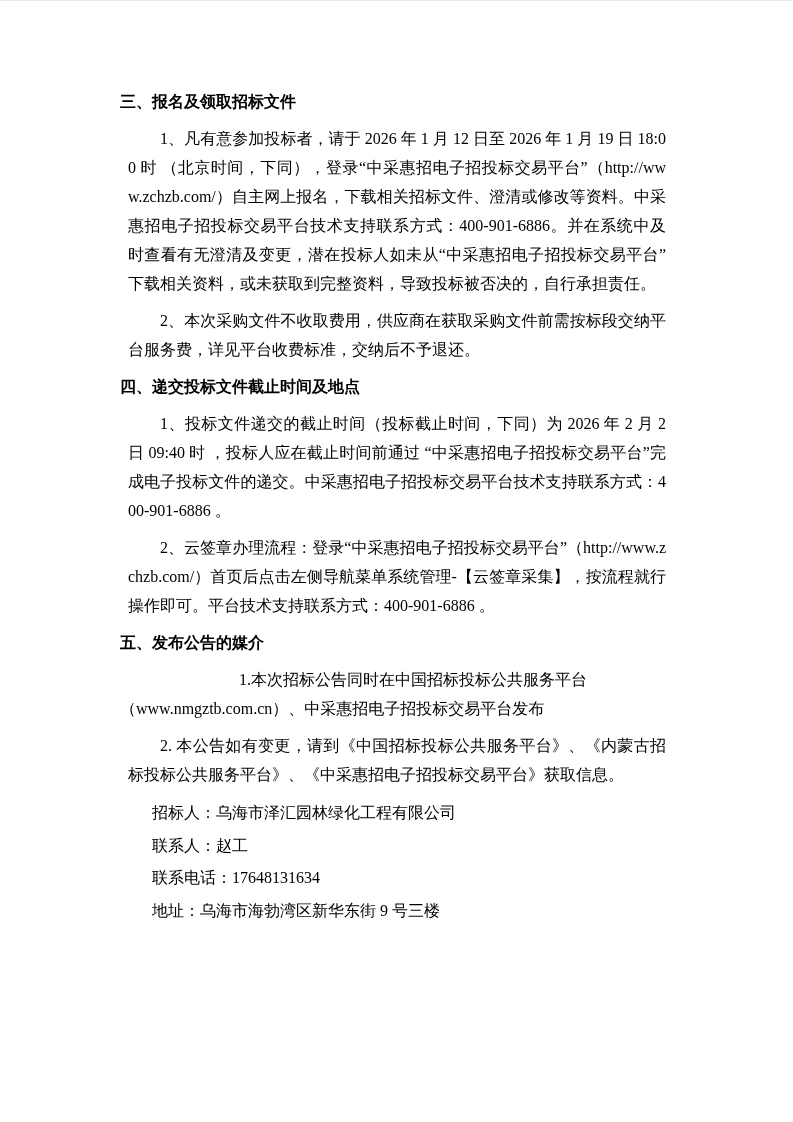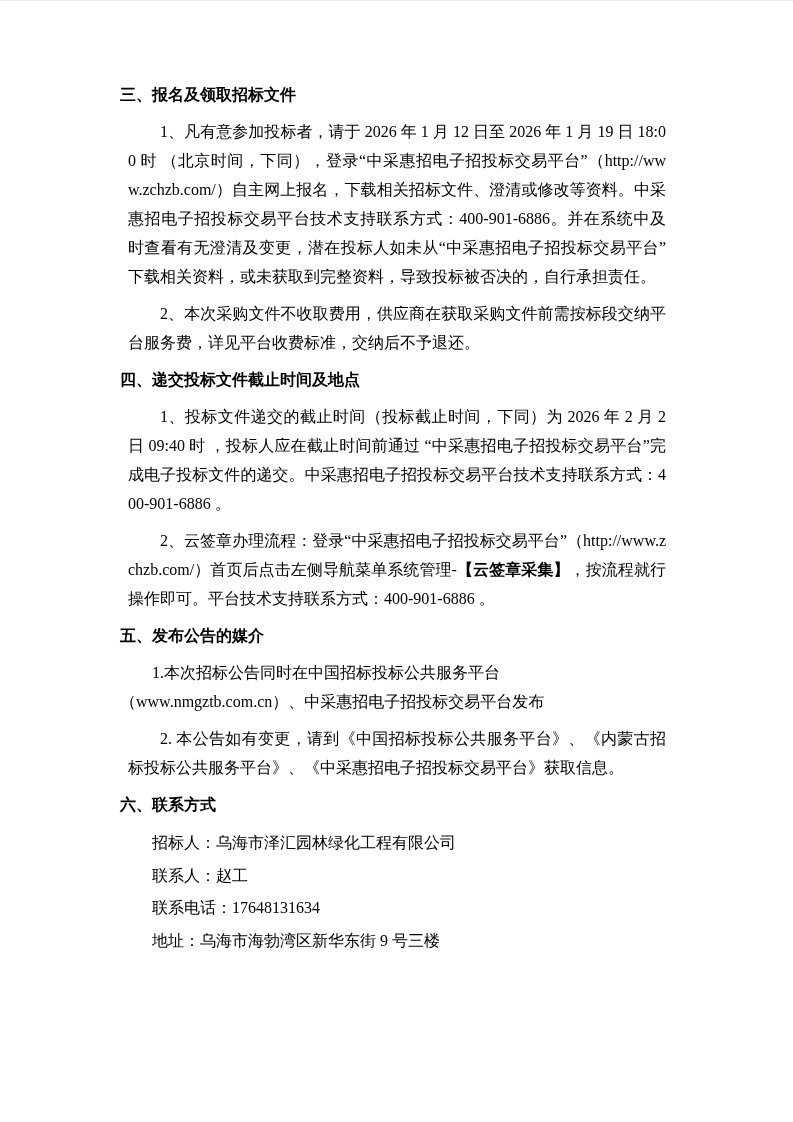--- a/index.html
+++ b/index.html
@@ -14,50 +14,51 @@
     height: 1122px;
     background: #ffffff;
     border-top: 1px solid #e9e9e9;
     overflow: hidden;
     font-family: "Liberation Serif", "DejaVu Serif", serif;
     color: #000000;
   }
   .content {
     position: absolute;
     left: 120px;
-    top: 79px;
+    top: 86px;
     width: 554px;
   }
   .sec-heading {
     font-size: 16px;
     font-weight: 700;
     line-height: 29px;
     margin: 0 0 8px 0;
     text-align: left;
   }
   .para {
     font-size: 16px;
     line-height: 29px;
     margin: 8px;
     text-indent: 2em;
     text-align: justify;
     text-justify: inter-ideograph;
     word-break: break-all;
   }
   .para .bold-frag {
-    font-weight: 700;
+    font-weight: 400;
   }
   .line-block {
     font-size: 16px;
     line-height: 29px;
     margin: 0;
     text-align: left;
   }
   .line-block.indent {
     text-indent: 2em;
+    text-align: center;
   }
   .contact-line {
     font-size: 16px;
     line-height: 32.5px;
     margin: 0;
     text-indent: 2em;
     text-align: left;
   }
 </style>
 </head>
@@ -72,20 +73,19 @@
 
     <h2 class="sec-heading">四、递交投标文件截止时间及地点</h2>
     <p class="para">1、投标文件递交的截止时间（投标截止时间，下同）为 2026 年 2 月 2 日 09:40 时 ，投标人应在截止时间前通过 “中采惠招电子招投标交易平台”完成电子投标文件的递交。中采惠招电子招投标交易平台技术支持联系方式：400-901-6886 。</p>
     <p class="para"><span>2、云签章办理流程：登录“中采惠招电子招投标交易平台”（http://www.zchzb.com/）首页后点击左侧导航菜单系统管理-</span><span class="bold-frag">【云签章采集】</span><span>，按流程就行操作即可。平台技术支持联系方式：400-901-6886 。</span></p>
 
     <h2 class="sec-heading">五、发布公告的媒介</h2>
     <div class="line-block indent">1.本次招标公告同时在中国招标投标公共服务平台</div>
     <div class="line-block">（www.nmgztb.com.cn）、中采惠招电子招投标交易平台发布</div>
     <p class="para">2. 本公告如有变更，请到《中国招标投标公共服务平台》、《内蒙古招标投标公共服务平台》、《中采惠招电子招投标交易平台》获取信息。</p>
 
-    <h2 class="sec-heading">六、联系方式</h2>
     <div class="contact-line">招标人：乌海市泽汇园林绿化工程有限公司</div>
     <div class="contact-line">联系人：赵工</div>
     <div class="contact-line">联系电话：17648131634</div>
     <div class="contact-line">地址：乌海市海勃湾区新华东街 9 号三楼</div>
 
   </div>
 </div>
 
 </body></html>

